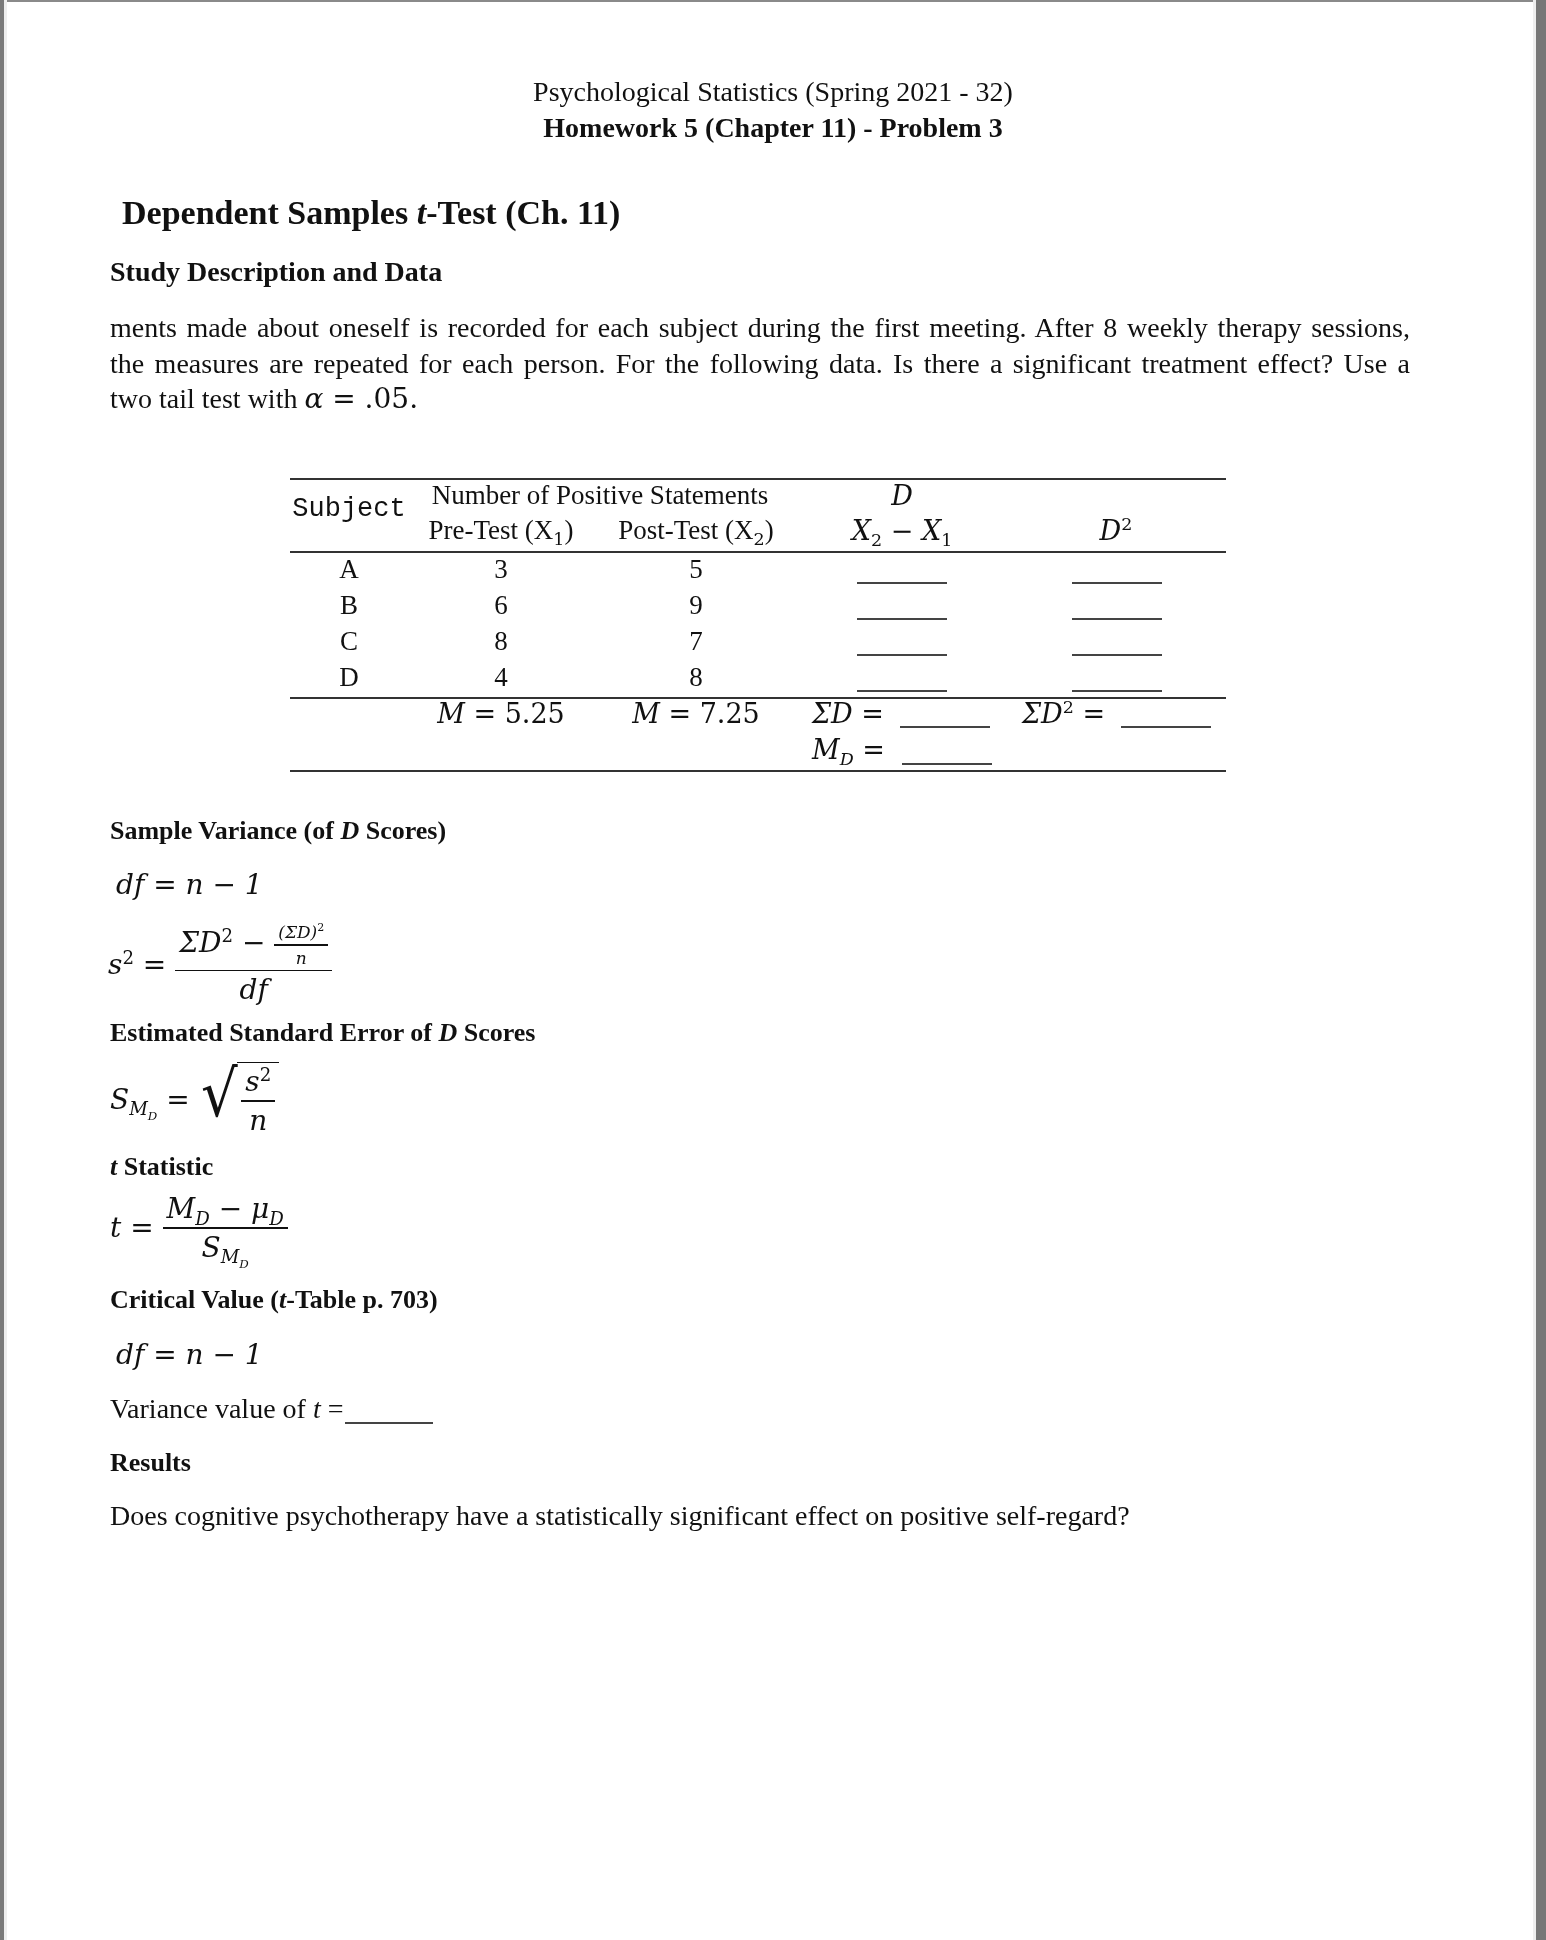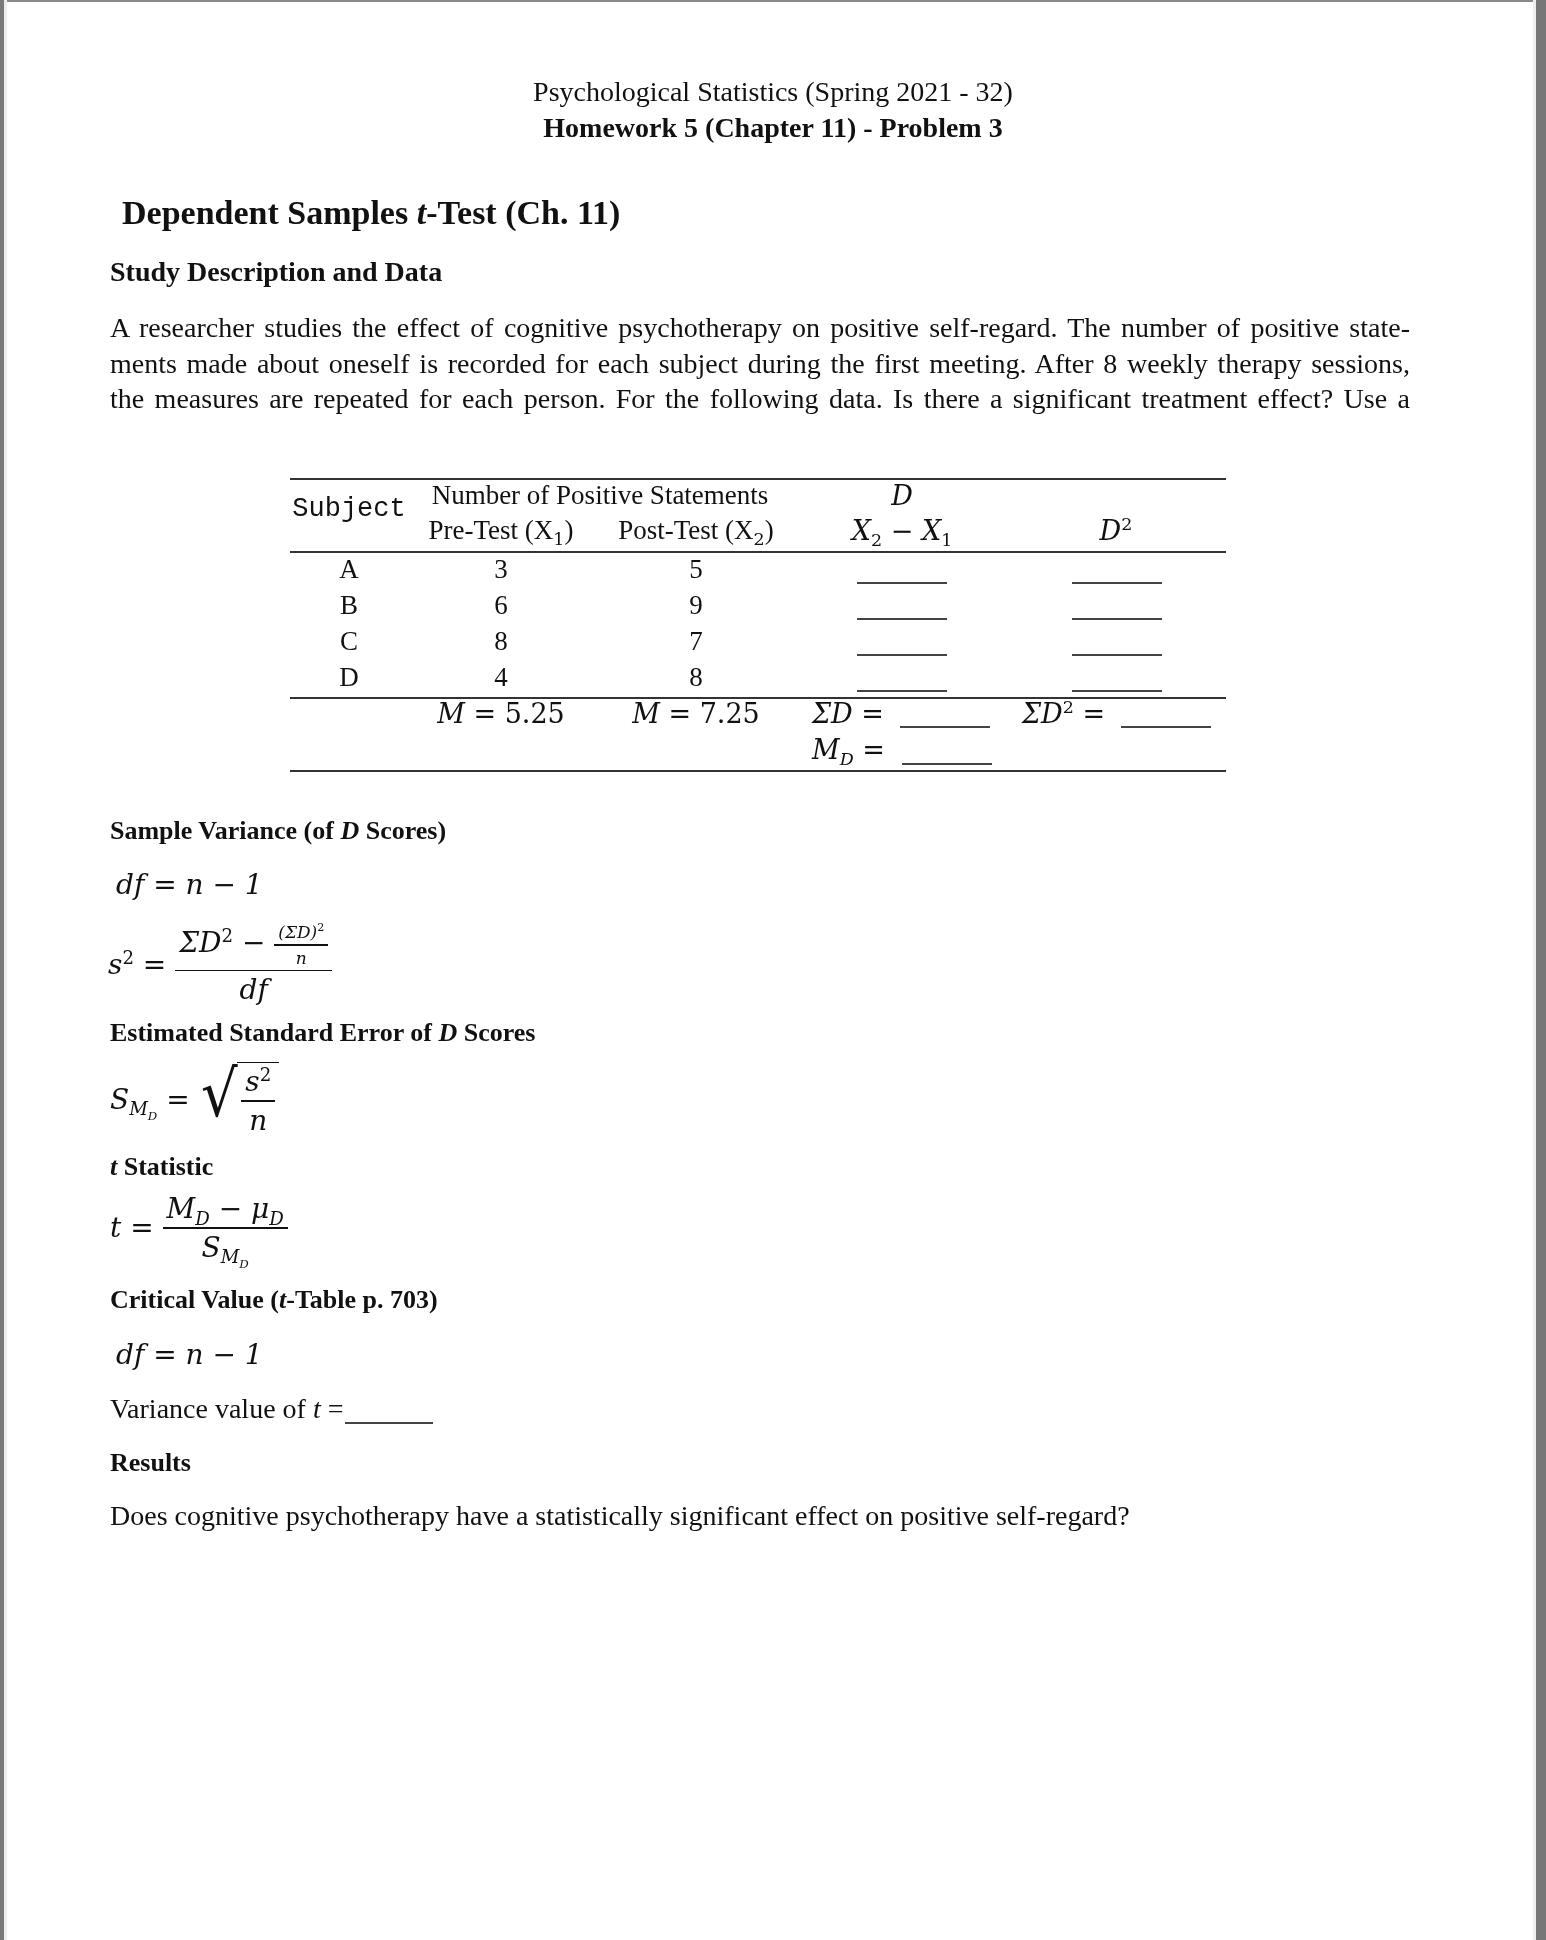--- a/index.html
+++ b/index.html
@@ -58,23 +58,23 @@
 <div class="frame-right-shade"></div>
 
 <div class="abs center course-title">Psychological Statistics (Spring 2021 - 32)</div>
 <div class="abs center hw-title">Homework 5 (Chapter 11) - Problem 3</div>
 
 <div class="abs h-main"><span>Dependent Samples </span><i>t</i><span>-Test (Ch. 11)</span></div>
 
 <div class="abs h-sub">Study Description and Data</div>
 
 <div class="abs para">
-  <span class="line just">A researcher studies the effect of cognitive psychotherapy on positive self-regard. The number of positive state-</span>
   <span class="line just">ments made about oneself is recorded for each subject during the first meeting. After 8 weekly therapy sessions,</span>
   <span class="line just">the measures are repeated for each person. For the following data. Is there a significant treatment effect? Use a</span>
+  <span class="line"><span>two tail test with </span><span class="math">α</span><span class="math up"> = .05.</span></span>
 </div>
 
 <div>
   <div class="rule" style="top:478px"></div>
 
   <div class="cell" style="left:600px; top:480px; font-family:'Liberation Serif',serif;">Number of Positive Statements</div>
   <div class="cell math" style="left:902px; top:480px;">D</div>
 
   <div class="cell" style="left:349px; top:494px; font-family:Liberation Mono, monospace;">Subject</div>
   <div class="cell" style="left:501px; top:515px; font-family:'Liberation Serif',serif;"><span>Pre-Test (X</span><sub class="math up">1</sub>)</div>

